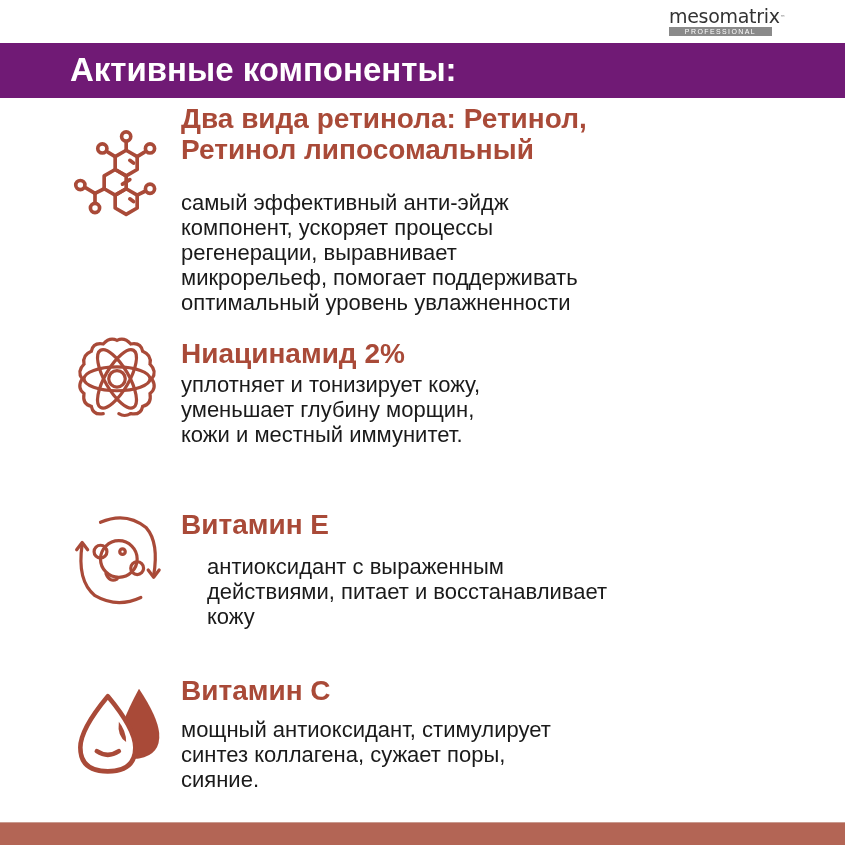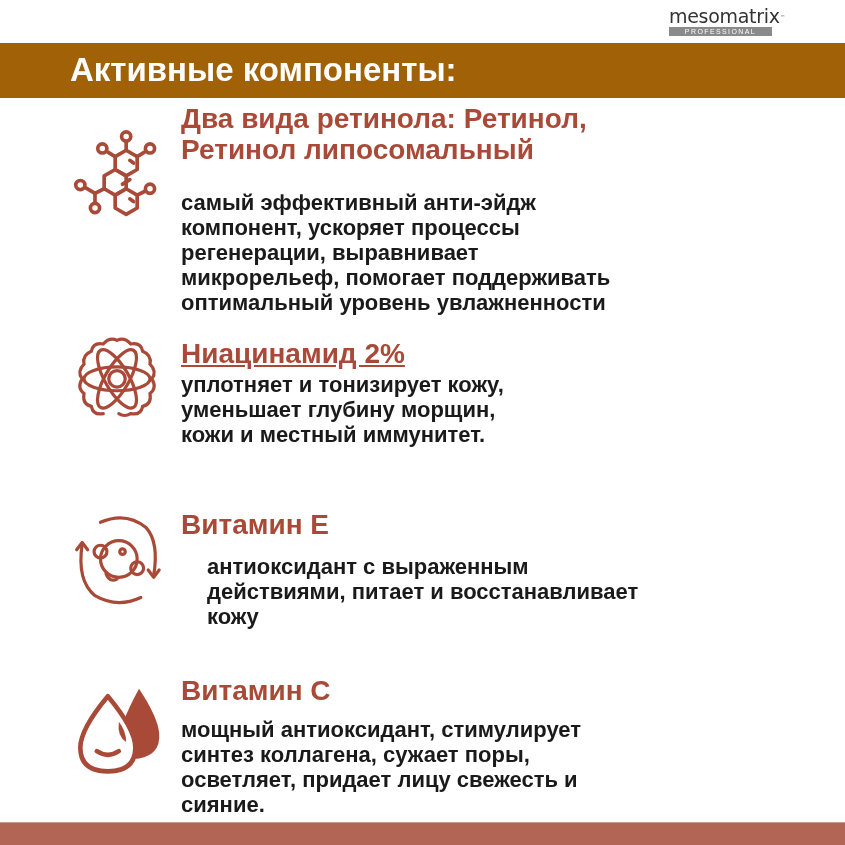--- a/index.html
+++ b/index.html
@@ -3,27 +3,27 @@
 <meta charset="utf-8">
 <style>
   html, body { margin:0; padding:0; }
   body { width:845px; height:845px; background:#ffffff; position:relative; overflow:hidden;
          font-family:"Liberation Sans", "DejaVu Sans", sans-serif; }
   .logo { position:absolute; left:669px; top:6px; width:108px; }
   .logo-word { font-family:"DejaVu Sans", sans-serif; font-size:19px; color:#333; letter-spacing:-0.3px; line-height:20px; position:relative; }
   .logo-tm { position:absolute; right:-8px; top:1px; font-size:5px; color:#555; }
   .logo-sub { margin-top:1px; background:#8a8a8a; color:#fff; font-size:7px; letter-spacing:1.4px;
               text-align:center; width:103px; height:9px; line-height:9px; }
-  .banner { position:absolute; left:0; top:43px; width:845px; height:55px; background:#a16207; }
+  .banner { position:absolute; left:0; top:43px; width:845px; height:55px; background:#701a75; }
   .banner-title { position:absolute; left:70px; top:5px; font-size:33px; font-weight:bold; color:#fff; line-height:44px; }
   .section { position:absolute; left:0; width:845px; }
   .icon { position:absolute; left:62px; width:110px; height:110px; }
   .icon svg { width:110px; height:110px; }
   .heading { position:absolute; left:181px; font-size:28px; font-weight:bold; color:#a94a38; line-height:31px; }
-  .desc { position:absolute; left:181px; font-size:22px; font-weight:bold; color:#1a1a1a; line-height:25px; }
+  .desc { position:absolute; left:181px; font-size:22px; font-weight:normal; color:#1a1a1a; line-height:25px; }
   .bottom-bar { position:absolute; left:0; top:822px; width:845px; height:23px; background:#b36555; border-top:1px solid #c99b90; }
 </style>
 </head>
 <body>
 
 <div class="logo">
   <div class="logo-word">
     <span>mesomatrix</span><span class="logo-tm">™</span>
   </div>
   <div class="logo-sub">PROFESSIONAL</div>
@@ -74,21 +74,21 @@
   <div class="icon" style="top:322px;">
     <svg viewBox="0 0 120 120" fill="none" stroke="#a94a38" stroke-width="3.5" stroke-linecap="round">
       <path d="M45,24 Q52,16 60,20 Q68,16 75,24 Q86,22 88,32 Q98,36 96,46 Q104,54 98,62 Q104,72 96,78 Q98,90 88,92 Q86,102 75,100 M45,100 Q34,102 32,92 Q22,90 24,78 Q16,72 22,62 Q16,54 24,46 Q22,36 32,32 Q34,22 45,24"></path>
       <path d="M62,100 Q68,104 75,100"></path>
       <ellipse cx="60" cy="62" rx="36" ry="13"></ellipse>
       <ellipse cx="60" cy="62" rx="36" ry="13" transform="rotate(60 60 62)"></ellipse>
       <ellipse cx="60" cy="62" rx="36" ry="13" transform="rotate(-60 60 62)"></ellipse>
       <circle cx="60" cy="62" r="9"></circle>
     </svg>
   </div>
-  <div class="heading" style="top:338px;text-decoration:underline;">Ниацинамид 2%</div>
+  <div class="heading" style="top:338px;">Ниацинамид 2%</div>
   <div class="desc" style="top:372px;">
     <div>уплотняет и тонизирует кожу,</div>
     <div>уменьшает глубину морщин,</div>
     <div>кожи и местный иммунитет.</div>
   </div>
 </div>
 
 <div class="section">
   <div class="icon" style="top:504px;">
     <svg viewBox="0 0 120 120" fill="none" stroke="#a94a38" stroke-width="3.5" stroke-linecap="round" stroke-linejoin="round">
@@ -117,18 +117,17 @@
       <path d="M84,14 Q104,44 106,62 Q108,86 84,90 Q66,92 62,76 Q60,58 84,14 Z" fill="#a94a38"></path>
       <path d="M50,22 Q80,58 80,78 Q80,104 50,104 Q20,104 20,78 Q20,58 50,22 Z" fill="#ffffff" stroke="#a94a38" stroke-width="5" stroke-linejoin="round"></path>
       <path d="M38,82 Q50,90 62,82" fill="none" stroke="#a94a38" stroke-width="5" stroke-linecap="round"></path>
       <path d="M62,50 Q70,60 70,72 Q60,66 62,50 Z" fill="#a94a38"></path>
     </svg>
   </div>
   <div class="heading" style="top:675px;">Витамин С</div>
   <div class="desc" style="top:717px;">
     <div>мощный антиоксидант, стимулирует</div>
     <div>синтез коллагена, сужает поры,</div>
-    <div>осветляет, придает лицу свежесть и</div>
     <div>сияние.</div>
   </div>
 </div>
 
 <div class="bottom-bar"></div>
 
 </body></html>

